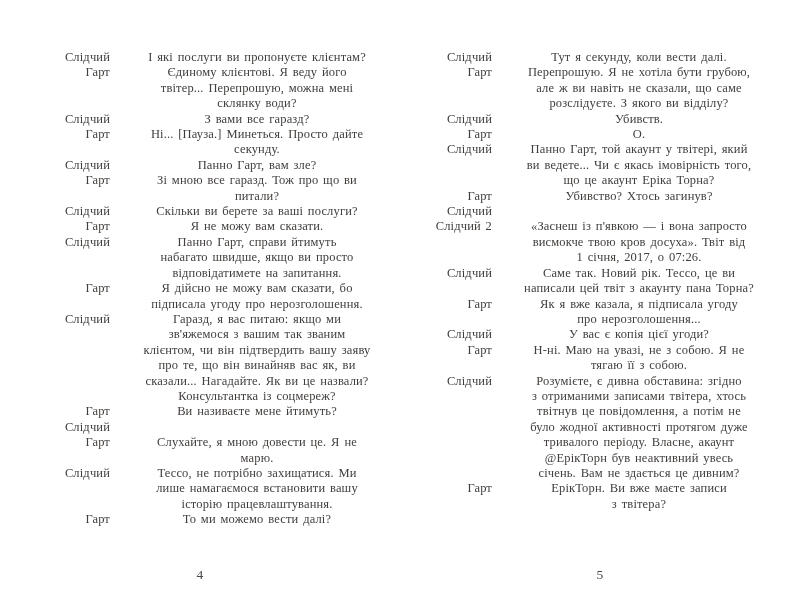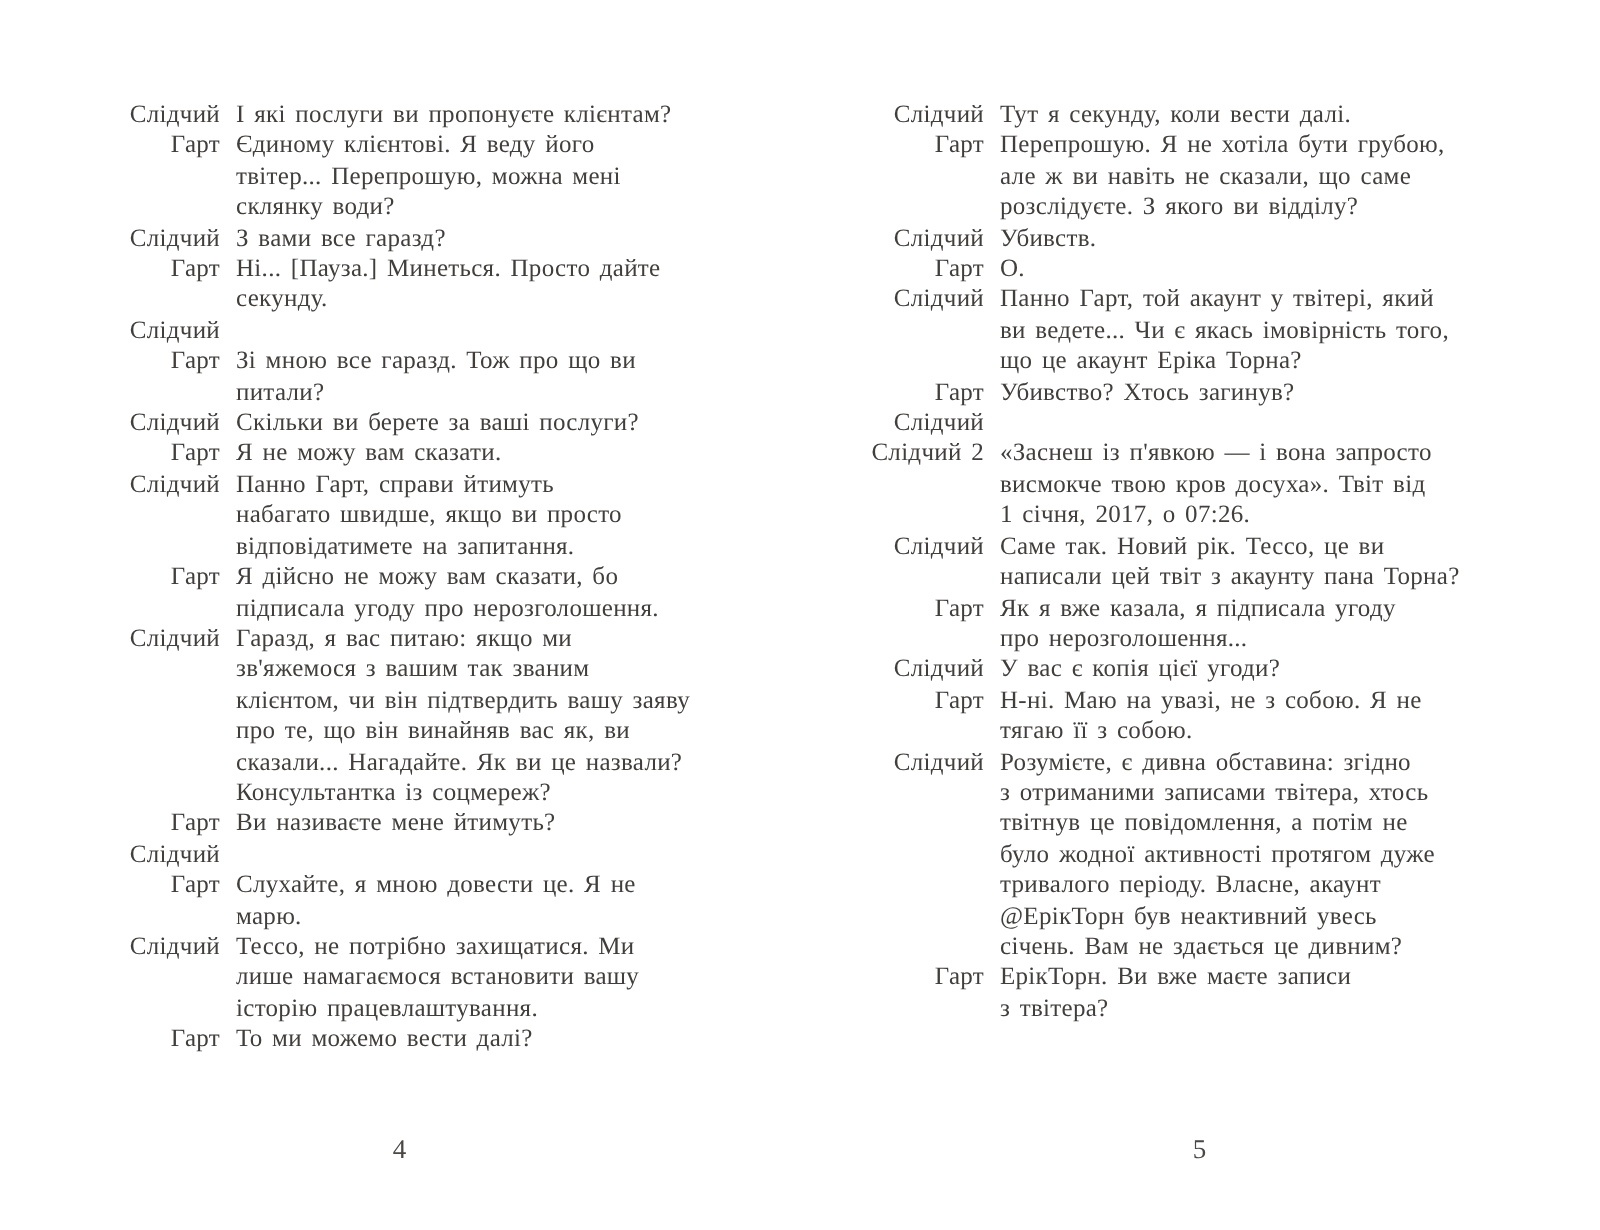--- a/index.html
+++ b/index.html
@@ -41,21 +41,21 @@
     letter-spacing: 0.15px;
     word-spacing: 1.5px;
   }
   .speaker {
     text-align: right;
     white-space: nowrap;
     color: #413e3c;
   }
   .text {
     margin: 0;
-    text-align: left;
+    text-align: center;
     white-space: pre-line;
     color: #413e3c;
   }
   .page-number {
     position: absolute;
     top: 567px;
     left: 0;
     width: 100%;
     text-align: center;
     font-size: 13.5px;
@@ -83,20 +83,21 @@
           <span class="speaker">Слідчий</span>
           <p class="text">З вами все гаразд?</p>
         </div>
         <div class="turn">
           <span class="speaker">Гарт</span>
           <p class="text">Ні... [Пауза.] Минеться. Просто дайте
 секунду.</p>
         </div>
         <div class="turn">
           <span class="speaker">Слідчий</span>
+          <p class="text">Панно Гарт, вам зле?</p>
         </div>
         <div class="turn">
           <span class="speaker">Гарт</span>
           <p class="text">Зі мною все гаразд. Тож про що ви
 питали?</p>
         </div>
         <div class="turn">
           <span class="speaker">Слідчий</span>
           <p class="text">Скільки ви берете за ваші послуги?</p>
         </div>

